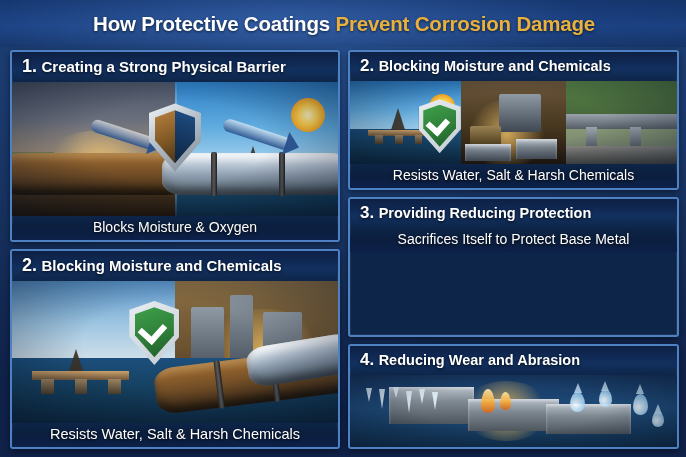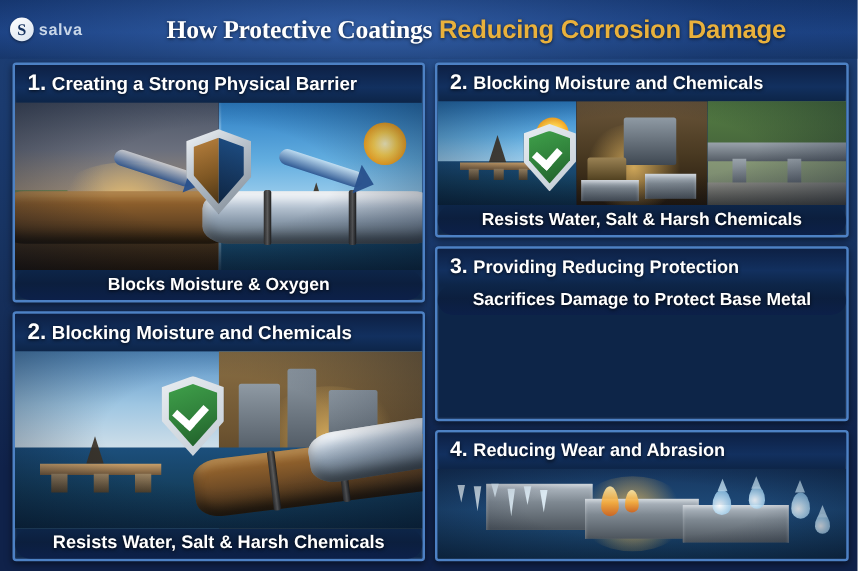--- a/index.html
+++ b/index.html
@@ -38,21 +38,21 @@
   .logo-word {
     font-size:13px; font-weight:bold; letter-spacing:.5px;
     color:#c8d6e8; font-family:"Liberation Sans",sans-serif;
   }
   #main-title {
     flex:1; text-align:center; padding-right:6px;
     font-size:20.5px; font-weight:bold; letter-spacing:-.2px;
     white-space:nowrap;
     text-shadow:0 1px 3px rgba(0,0,0,.65);
   }
-  #main-title .t-white { color:#ffffff;font-family:Liberation Serif, serif; }
+  #main-title .t-white { color:#ffffff; }
   #main-title .t-gold  { color:#e9b13c; }
 
   
   #board {
     position:absolute; left:0; top:47px; width:686px; height:410px;
     padding:3px 7px 8px 10px;
     display:flex; gap:8px;
   }
   #col-left  { width:330px; display:flex; flex-direction:column; gap:7px; }
   #col-right { flex:1;      display:flex; flex-direction:column; gap:7px; }
@@ -83,26 +83,25 @@
   .p-head .num { font-size:17px; }
   .p-head .txt { font-size:14.5px; }
   #panel-1 .p-head .num{font-size:18px;} #panel-1 .p-head .txt{font-size:15px;}
   #panel-2 .p-head .num{font-size:18px;} #panel-2 .p-head .txt{font-size:15px;}
 
   .p-art { position:relative; flex:1; overflow:hidden; }
 
   .p-cap {
     position:relative; z-index:5;
     text-align:center;
-    font-size:14px; font-weight:bold;
+    font-size:14px; font-weight:normal;
     padding:3px 4px 5px;
     text-shadow:0 1px 3px rgba(0,0,0,.85);
     background:linear-gradient(180deg,rgba(10,26,56,0) 0%,rgba(11,28,58,.72) 45%,#0c2049 100%);
     white-space:nowrap;
-    border-radius:12px;
   }
   #panel-2 .p-cap { font-size:14.5px; }
 
   
   .sky-storm { position:absolute; inset:0;
     background:linear-gradient(180deg,#4b5466 0%,#6a6f7d 28%,#9a8b7a 52%,#c98f55 68%,#6d7c8e 100%); }
   .sky-clear { position:absolute; inset:0;
     background:linear-gradient(180deg,#2d7ec4 0%,#63aee0 35%,#a8d4ef 62%,#4f93c4 100%); }
   .sea { position:absolute; left:0; right:0; bottom:0; height:34%;
     background:linear-gradient(180deg,#1c4f7c 0%,#15405f 50%,#0e2c45 100%); }
@@ -195,27 +194,23 @@
   .machine { position:absolute; background:linear-gradient(180deg,#8f9aa4,#3f4852); border-radius:2px; }
   .glow { position:absolute; border-radius:50%;
     background:radial-gradient(circle,rgba(255,206,110,.75) 0%,rgba(255,170,50,0) 70%); }
   .vignette { position:absolute; inset:0; z-index:2; pointer-events:none;
     background:radial-gradient(ellipse at 50% 45%, rgba(0,0,0,0) 40%, rgba(3,12,30,.45) 100%); }
 </style>
 </head>
 <body>
 
 <div id="header">
-  <div id="logo">
-    <span class="logo-mark"></span>
-    <span class="logo-word">salva</span>
-  </div>
   <div id="main-title">
     <span class="t-white">How Protective Coatings</span>
-    <span class="t-gold">Reducing Corrosion Damage</span>
+    <span class="t-gold">Prevent Corrosion Damage</span>
   </div>
 </div>
 
 <div id="board">
 
   <div id="col-left">
 
     <div class="panel" id="panel-1">
       <div class="p-head">
         <span class="num">1.</span>
@@ -340,21 +335,21 @@
         <div class="vignette"></div>
       </div>
       <div class="p-cap">Resists Water, Salt &amp; Harsh Chemicals</div>
     </div>
 
     <div class="panel" id="panel-r3">
       <div class="p-head">
         <span class="num">3.</span>
         <span class="txt">Providing Reducing Protection</span>
       </div>
-      <div class="p-cap">Sacrifices Damage to Protect Base Metal</div>
+      <div class="p-cap">Sacrifices Itself to Protect Base Metal</div>
     </div>
 
     <div class="panel" id="panel-r4">
       <div class="p-head">
         <span class="num">4.</span>
         <span class="txt">Reducing Wear and Abrasion</span>
       </div>
       <div class="p-art">
         <div style="position:absolute;inset:0;background:linear-gradient(180deg,#173760 0%,#1e4a78 45%,#123352 100%);"></div>
         <div class="glow" style="left:34%;top:8%;width:90px;height:60px;background:radial-gradient(circle,rgba(255,198,90,.8) 0%,rgba(255,150,30,0) 70%);"></div>

